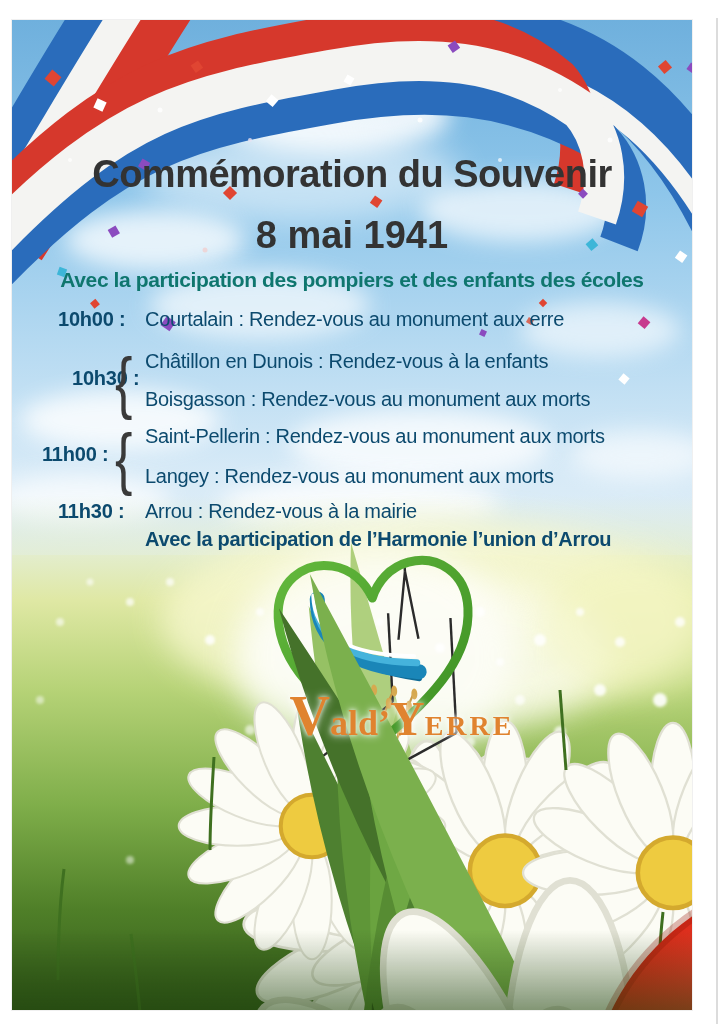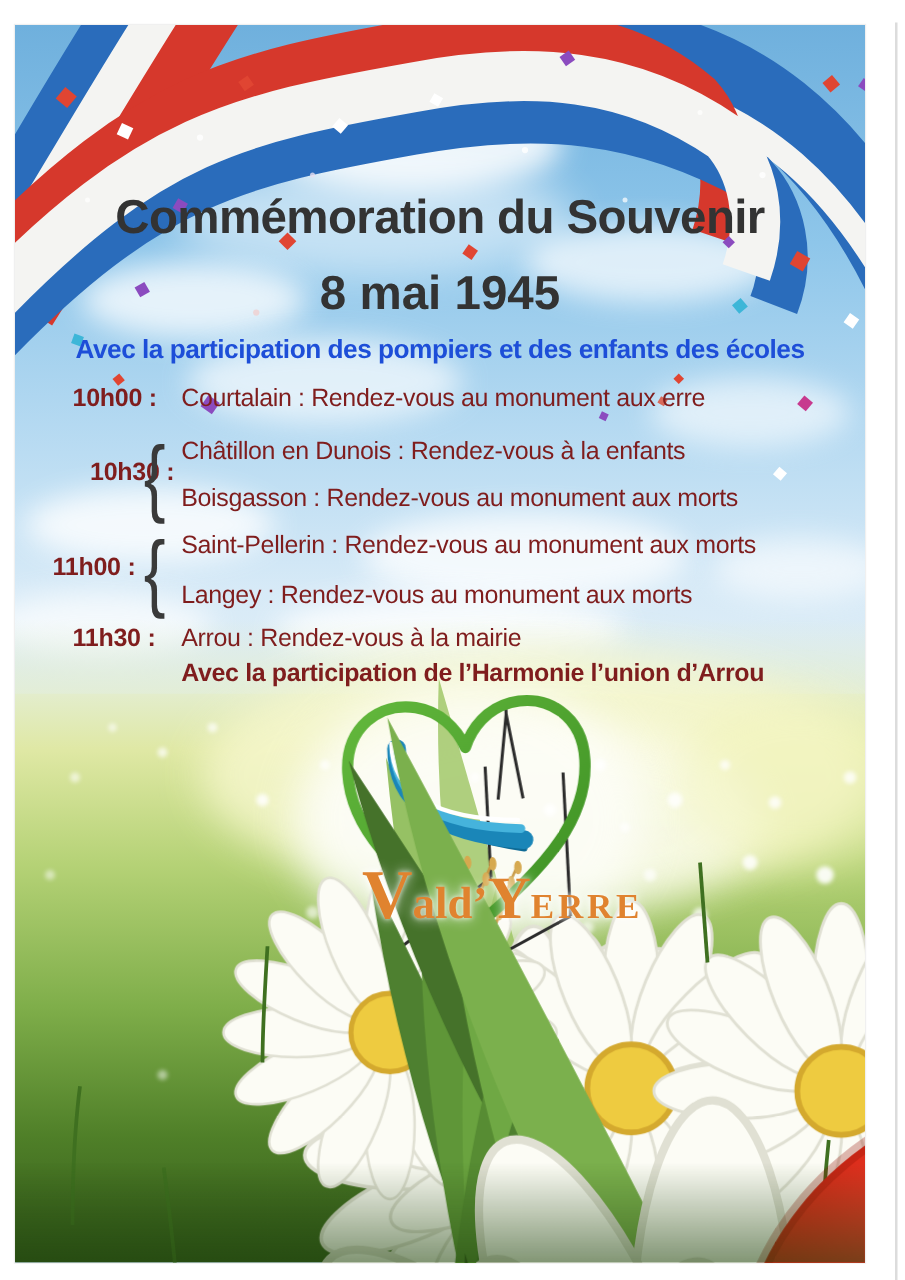--- a/index.html
+++ b/index.html
@@ -2,26 +2,26 @@
 <html><head>
 <meta charset="utf-8">
 <style>
   html,body{margin:0;padding:0;background:#ffffff;}
   .page{position:relative;width:724px;height:1024px;background:#ffffff;overflow:hidden;
         font-family:"Liberation Sans","DejaVu Sans",sans-serif;}
   .poster{position:absolute;left:12px;top:20px;width:680px;height:990px;background:#aed4ee;
           overflow:hidden;box-shadow:0 0 0 1px rgba(0,0,0,0.06);}
   .art{position:absolute;left:0;top:0;}
   .scanline{position:absolute;left:716px;top:18px;width:2px;height:1006px;background:#dcdcdc;}
-  .txt{position:absolute;color:#7f1d1d;white-space:nowrap;z-index:5;}
+  .txt{position:absolute;color:#0c4a6e;white-space:nowrap;z-index:5;}
   .title{left:0;top:133px;width:680px;text-align:center;font-size:38px;font-weight:700;
          letter-spacing:-0.5px;color:#333333;}
   .date{left:0;top:194px;width:680px;text-align:center;font-size:38px;font-weight:700;color:#333333;}
   .subtitle{left:0;top:248px;width:680px;text-align:center;font-size:21px;font-weight:700;
-            letter-spacing:-0.4px;color:#1d4ed8;}
+            letter-spacing:-0.4px;color:#0f766e;}
   .t-time{font-size:20px;font-weight:700;letter-spacing:-0.2px;}
   .t-line{font-size:20px;font-weight:400;letter-spacing:-0.3px;}
   .note{font-size:20px;font-weight:700;letter-spacing:-0.3px;}
   .brace{font-size:58px;font-weight:400;color:#3a3a3a;transform:scale(0.9,1.18);transform-origin:top left;}
   .logo-text{position:absolute;left:243px;top:668px;width:250px;text-align:center;z-index:5;
              font-family:"Liberation Serif","DejaVu Serif",serif;font-weight:700;color:#e0832f;
              text-shadow:0 0 10px rgba(255,255,255,0.95),0 0 4px rgba(255,255,255,0.8);white-space:nowrap;padding-left:22px;}
   .lg-v{font-size:56px;line-height:1;}
   .lg-ald{font-size:36px;}
   .lg-y{font-size:48px;}
@@ -398,21 +398,21 @@
         <use href="#blade" x="230" y="1014" fill="#3a6420" transform="rotate(5 230 1014)"></use>
         <use href="#blade" x="320" y="1012" fill="#2f5518" transform="rotate(-4 320 1012)"></use>
         <use href="#blade" x="430" y="1015" fill="#3a6420" transform="rotate(7 430 1015)"></use>
         <use href="#blade" x="500" y="1012" fill="#2f5518" transform="rotate(-10 500 1012)"></use>
         <use href="#blade" x="640" y="1014" fill="#3a6420" transform="rotate(6 640 1014)"></use>
       </g>
       <rect x="12" y="930" width="680" height="80" fill="url(#vignG)"></rect>
     </svg>
 
     <div class="txt title">Commémoration du Souvenir</div>
-    <div class="txt date">8 mai 1945</div>
+    <div class="txt date">8 mai 1941</div>
     <div class="txt subtitle">Avec la participation des pompiers et des enfants des écoles</div>
 
     <div class="txt t-time" style="left:46px;top:288px;">10h00 :</div>
     <div class="txt t-line" style="left:133px;top:288px;">Courtalain : Rendez-vous au monument aux erre</div>
 
     <div class="txt t-time" style="left:60px;top:347px;">10h30 :</div>
     <div class="txt brace" style="left:103px;top:322px;">{</div>
     <div class="txt t-line" style="left:133px;top:330px;">Châtillon en Dunois : Rendez-vous à la enfants</div>
     <div class="txt t-line" style="left:133px;top:368px;">Boisgasson : Rendez-vous au monument aux morts</div>
 

